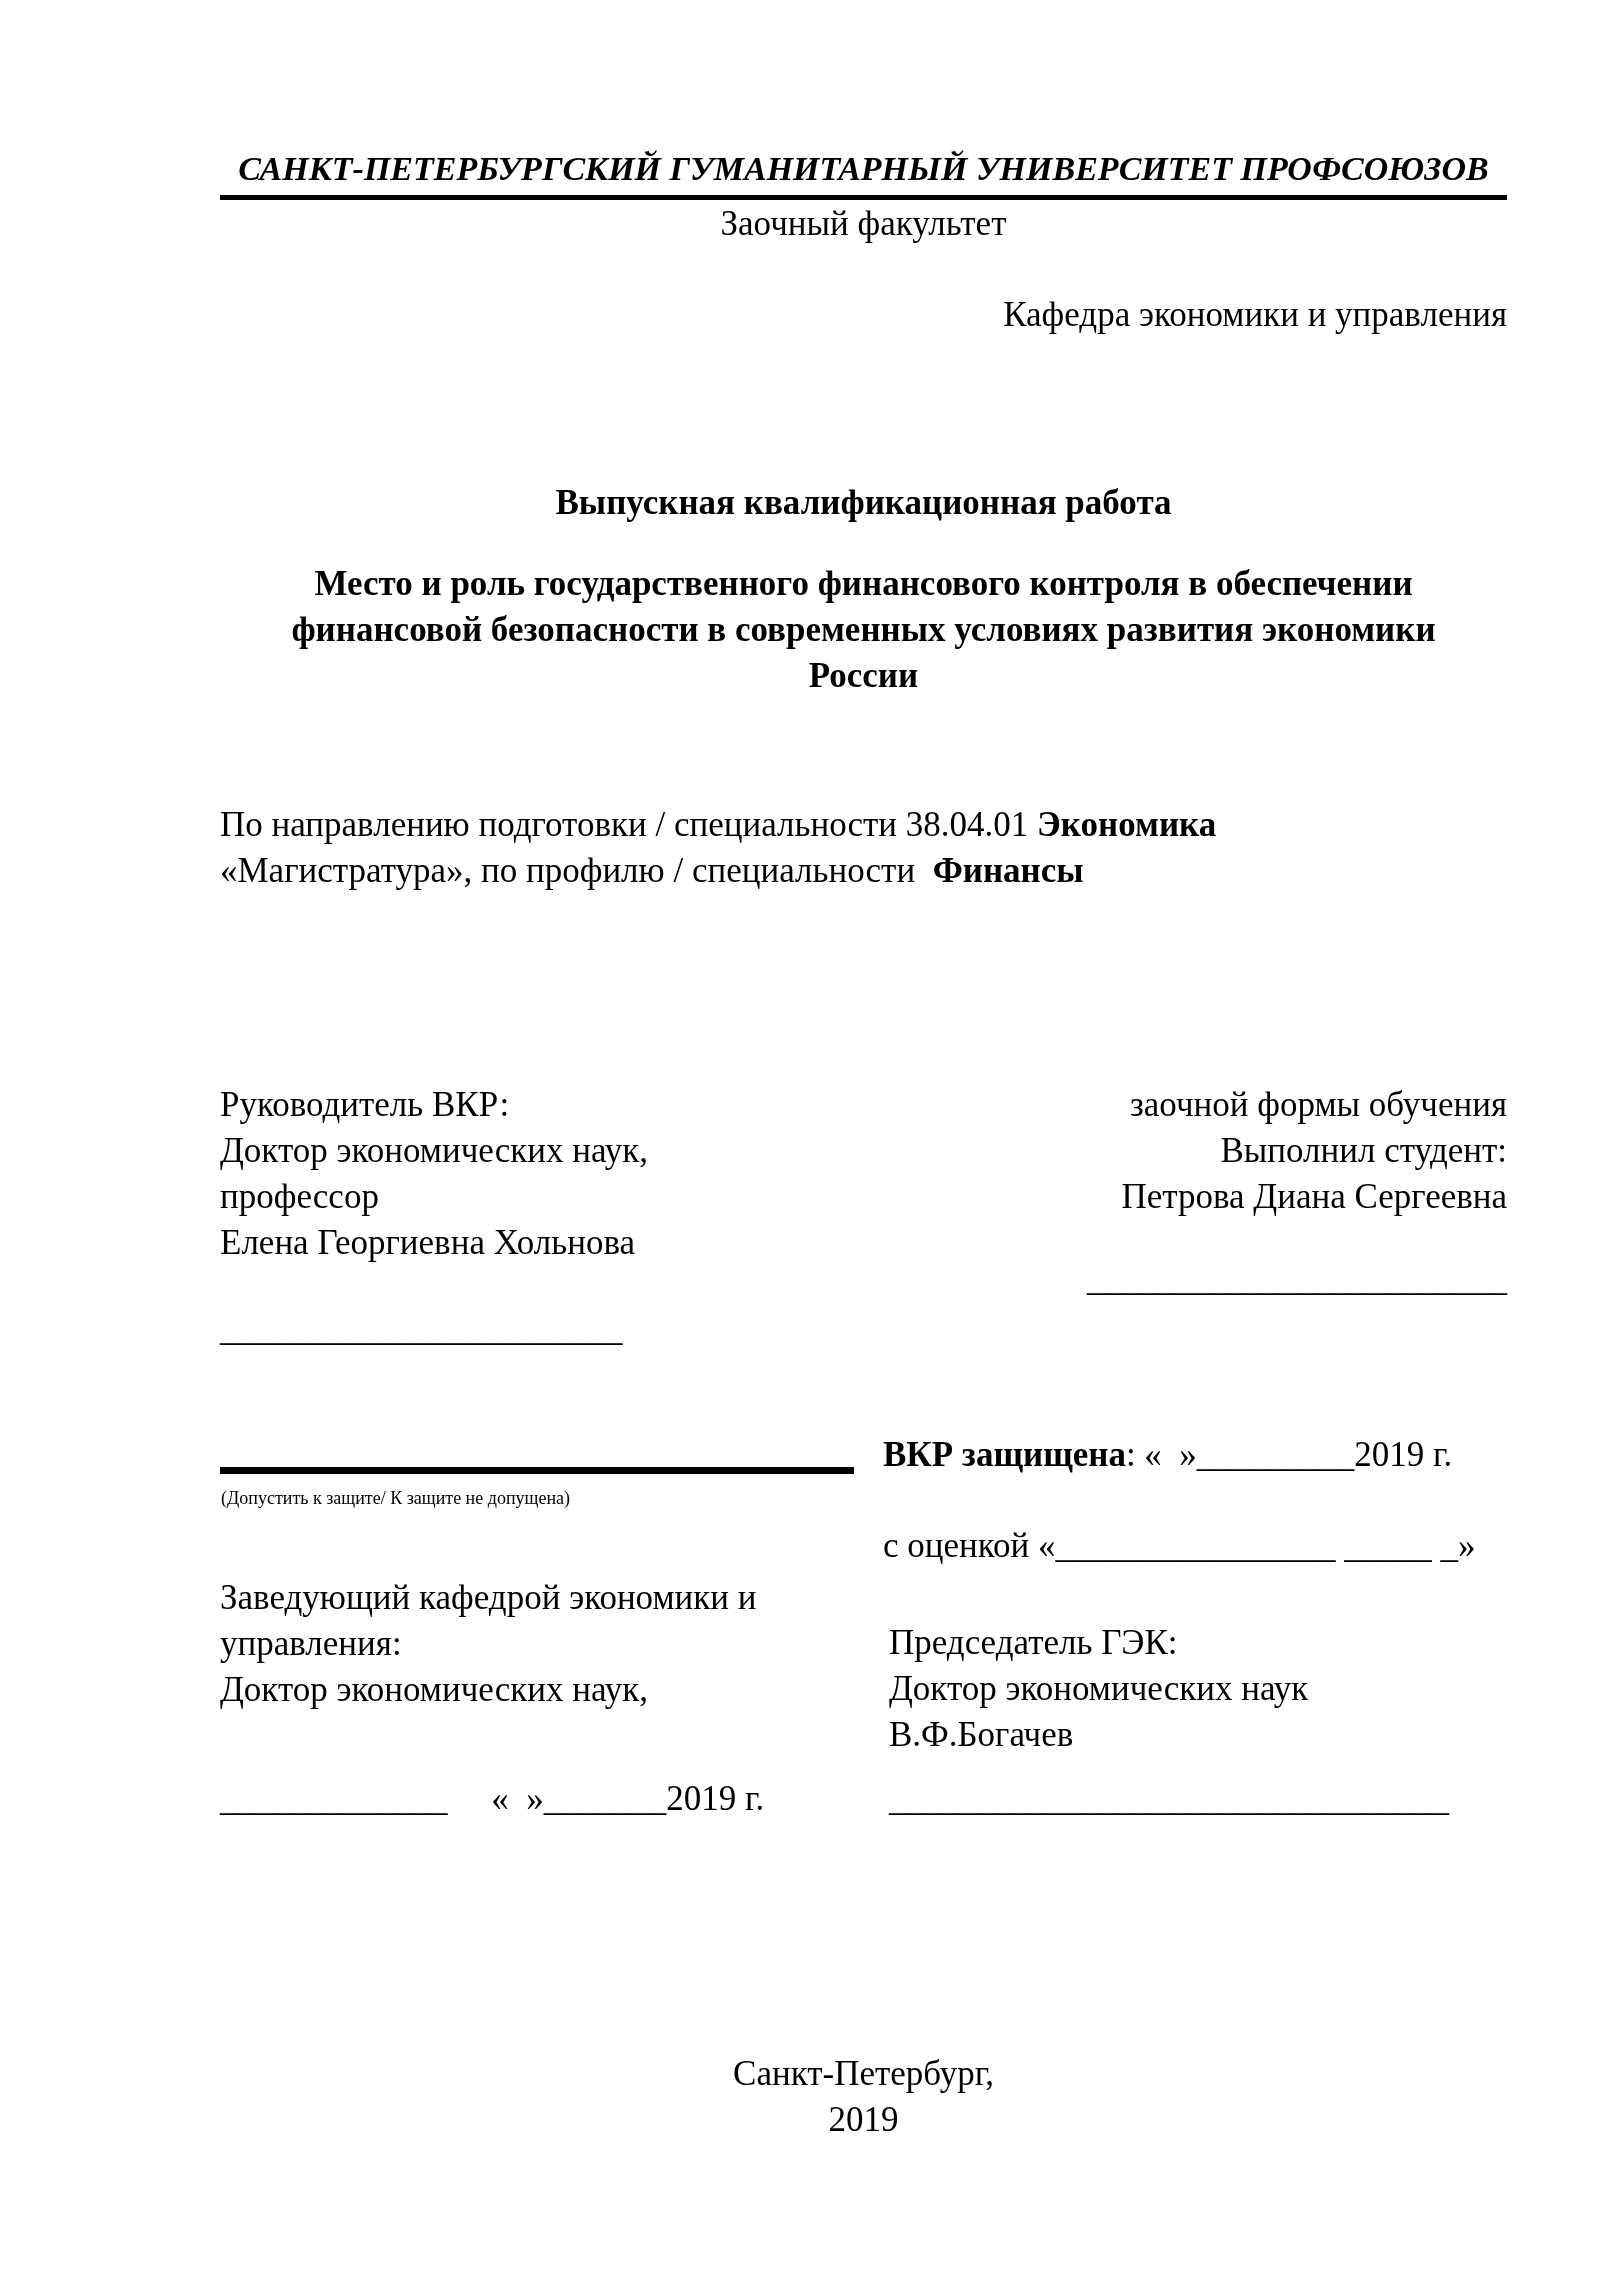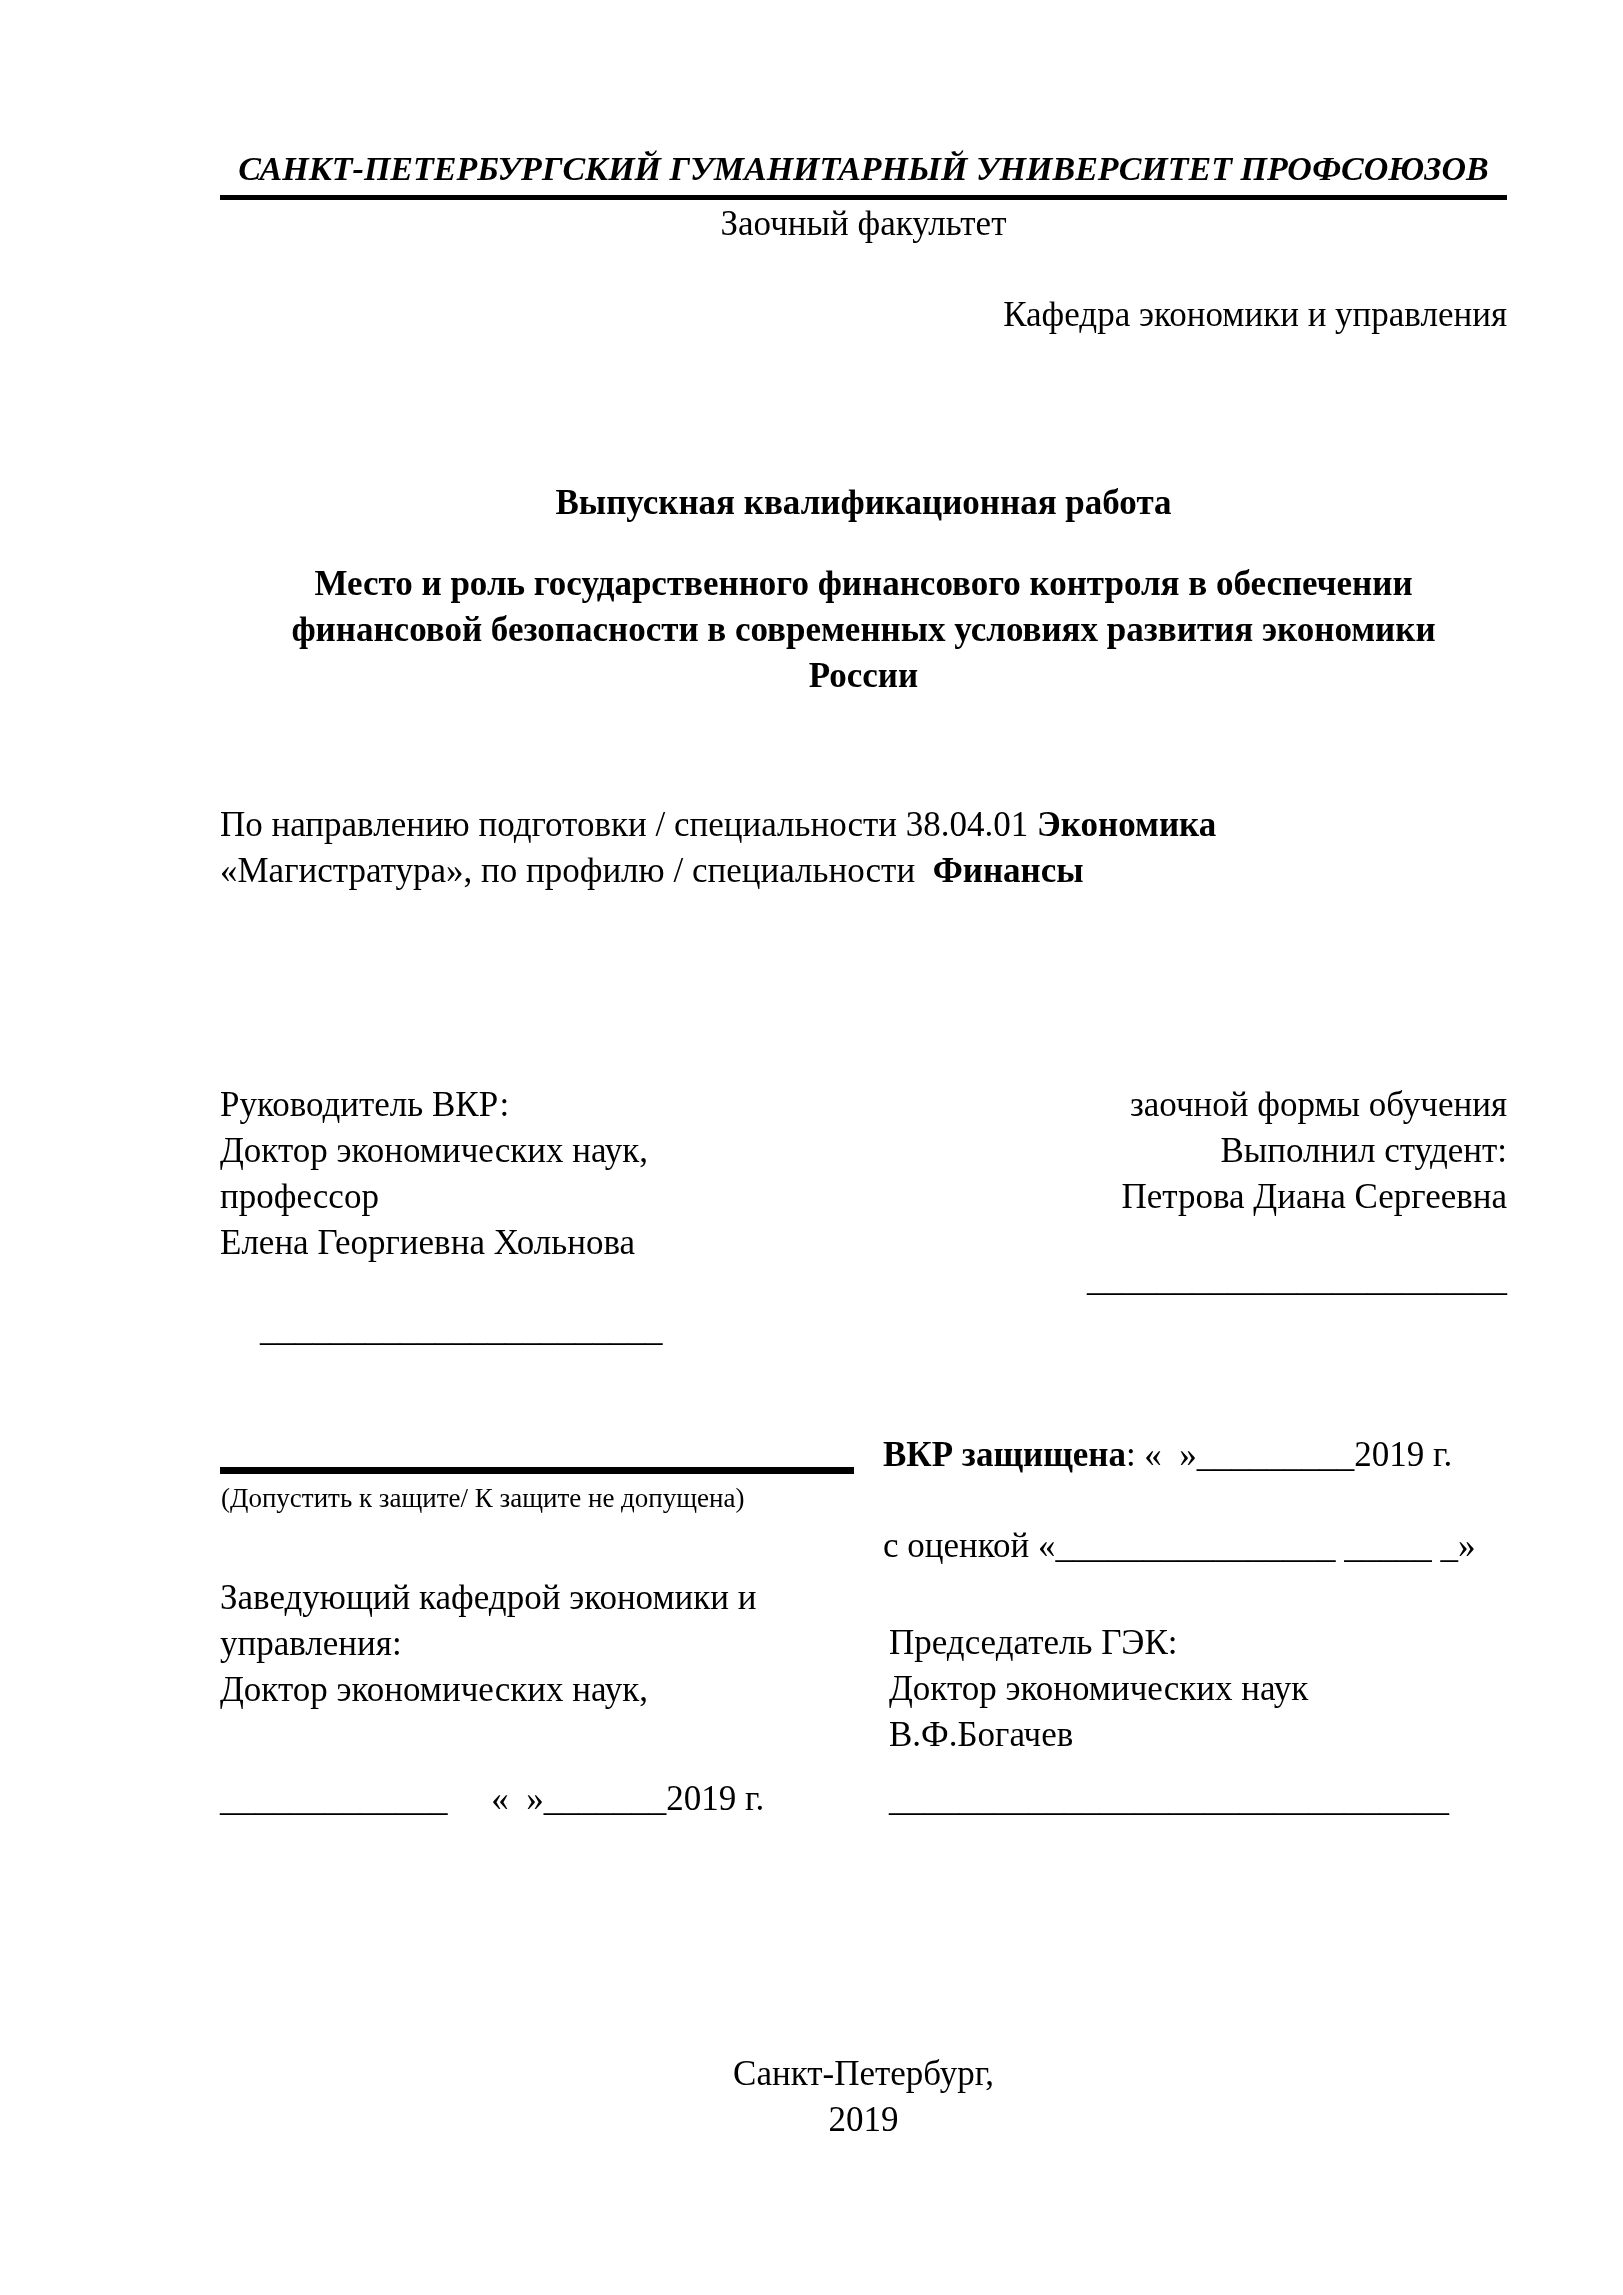--- a/index.html
+++ b/index.html
@@ -23,24 +23,24 @@
     border-bottom:5.5px solid #000;padding-bottom:6.3px;font-style:italic;
   }
   .faculty{top:201px;left:220px;width:1287px;}
   .department{top:292px;left:220px;width:1287px;}
   .worktype{top:480px;left:220px;width:1287px;font-weight:bold;}
   .title{top:561px;left:220px;width:1287px;font-weight:bold;line-height:46px;}
   .specialty{top:802px;left:220px;width:1287px;}
   .supervisor{top:1082px;left:220px;width:644px;}
   .student{top:1082px;left:903px;width:604px;}
   .student-sig{top:1256px;left:903px;width:604px;}
-  .supervisor-sig{top:1306px;left:220px;width:644px;margin-left:40px;}
+  .supervisor-sig{top:1306px;left:220px;width:644px;}
   .defense{top:1432px;left:883px;width:628px;}
   .thickline{top:1467px;left:220px;width:634px;height:7px;background:#000;}
-  .admission-note{top:1481px;left:221px;width:707px;font-size:27px;line-height:35px;}
+  .admission-note{top:1481px;left:221px;width:707px;font-size:18px;line-height:35px;}
   .grade{top:1523px;left:883px;width:628px;}
   .dept-head{top:1575px;left:220px;width:667px;}
   .gek{top:1620px;left:889px;width:619px;}
   .date-left{top:1776px;left:220px;width:667px;}
   .sig-right{top:1776px;left:889px;width:619px;text-align:left;}
   .footer{top:2051px;left:220px;width:1287px;}
 </style>
 </head>
 <body>
 

